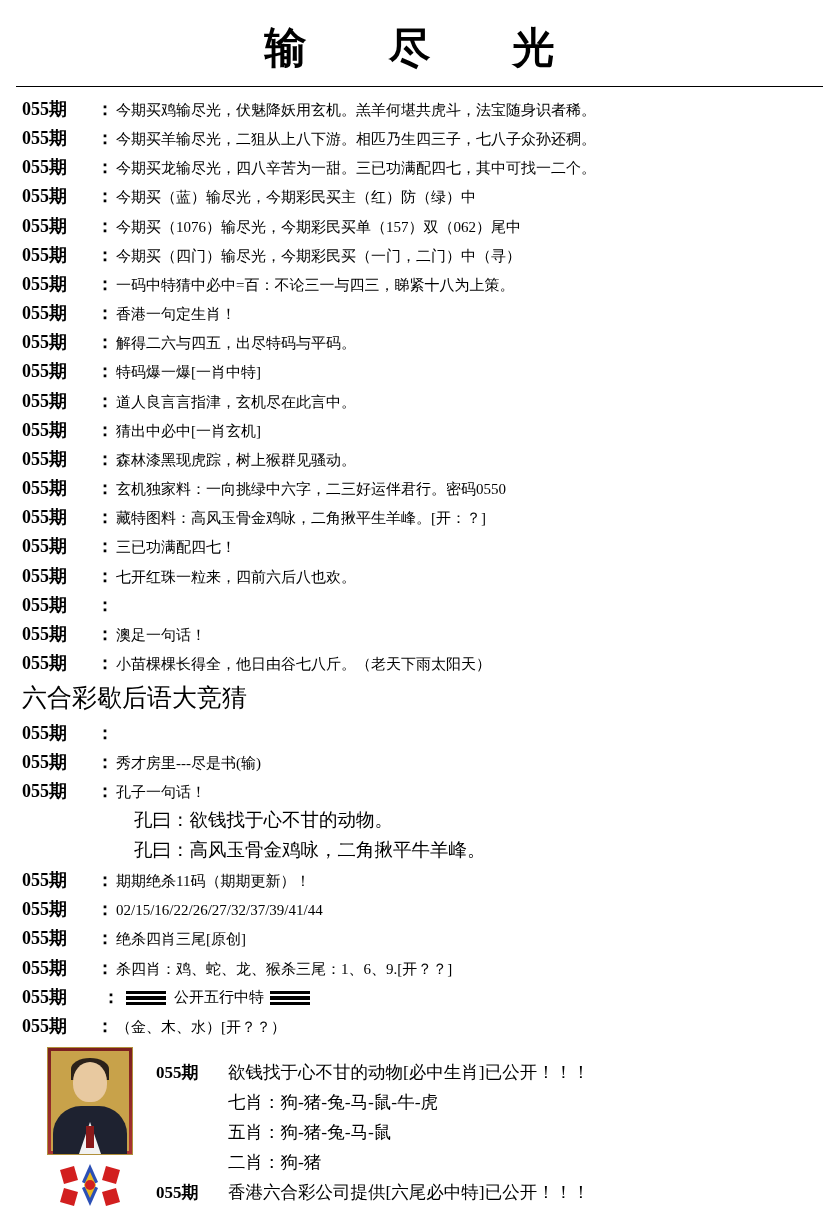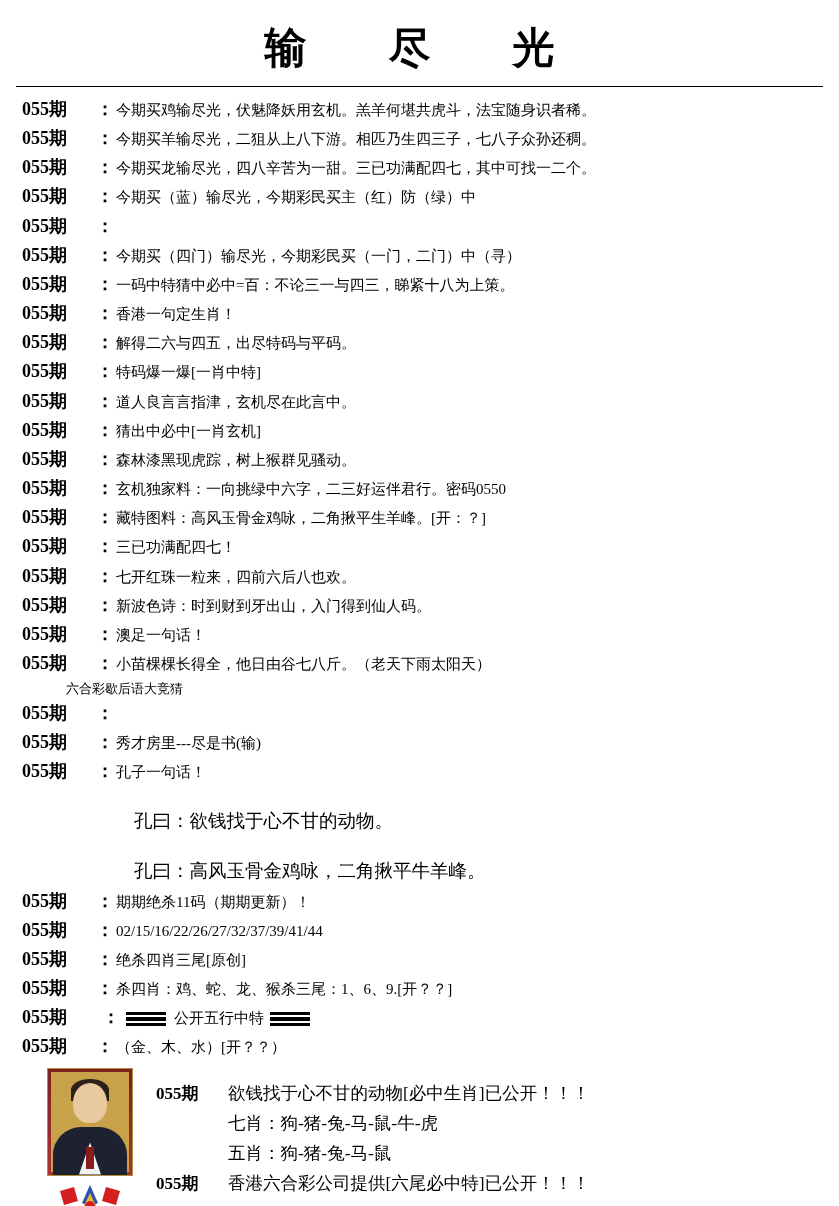--- a/index.html
+++ b/index.html
@@ -54,29 +54,27 @@
   }
   .colon {
     font-weight: bold;
     font-size: 18px;
   }
   .txt {
     font-size: 15px;
     padding-left: 2px;
   }
   .plain {
-    font-size: 13px;
+    font-size: 25px;
     line-height: 1.62;
-    margin-left: 44px;
   }
   .indent-block {
     padding-left: 112px;
     font-size: 18.5px;
     line-height: 1.62;
-    margin-top: 20px;
   }
   .wuxing {
     display: flex;
     align-items: center;
     gap: 6px;
   }
   .bars {
     display: inline-flex;
     flex-direction: column;
     justify-content: center;
@@ -220,20 +218,21 @@
         <span class="txt">今期买龙输尽光，四八辛苦为一甜。三已功满配四七，其中可找一二个。</span>
       </div>
     <div class="line">
         <span class="per">055期</span>
         <span class="colon">：</span>
         <span class="txt">今期买（蓝）输尽光，今期彩民买主（红）防（绿）中</span>
       </div>
     <div class="line">
         <span class="per">055期</span>
         <span class="colon">：</span>
+        <span class="txt">今期买（1076）输尽光，今期彩民买单（157）双（062）尾中</span>
       </div>
     <div class="line">
         <span class="per">055期</span>
         <span class="colon">：</span>
         <span class="txt">今期买（四门）输尽光，今期彩民买（一门，二门）中（寻）</span>
       </div>
     <div class="line">
         <span class="per">055期</span>
         <span class="colon">：</span>
         <span class="txt">一码中特猜中必中=百：不论三一与四三，睇紧十八为上策。</span>
@@ -284,21 +283,20 @@
         <span class="txt">三已功满配四七！</span>
       </div>
     <div class="line">
         <span class="per">055期</span>
         <span class="colon">：</span>
         <span class="txt">七开红珠一粒来，四前六后八也欢。</span>
       </div>
     <div class="line">
         <span class="per">055期</span>
         <span class="colon">：</span>
-        <span class="txt">新波色诗：时到财到牙出山，入门得到仙人码。</span>
       </div>
     <div class="line">
         <span class="per">055期</span>
         <span class="colon">：</span>
         <span class="txt">澳足一句话！</span>
       </div>
     <div class="line">
         <span class="per">055期</span>
         <span class="colon">：</span>
         <span class="txt">小苗棵棵长得全，他日由谷七八斤。（老天下雨太阳天）</span>
@@ -402,20 +400,24 @@
         </div>
       <div class="bline">
           <span class="bper"></span>
           <span>七肖：狗-猪-兔-马-鼠-牛-虎</span>
         </div>
       <div class="bline">
           <span class="bper"></span>
           <span>五肖：狗-猪-兔-马-鼠</span>
         </div>
       <div class="bline">
+          <span class="bper"></span>
+          <span>二肖：狗-猪</span>
+        </div>
+      <div class="bline">
           <span class="bper">055期</span>
           <span>香港六合彩公司提供[六尾必中特]已公开！！！</span>
         </div>
 
     </div>
   </div>
 
 </div>
 
 </body></html>

